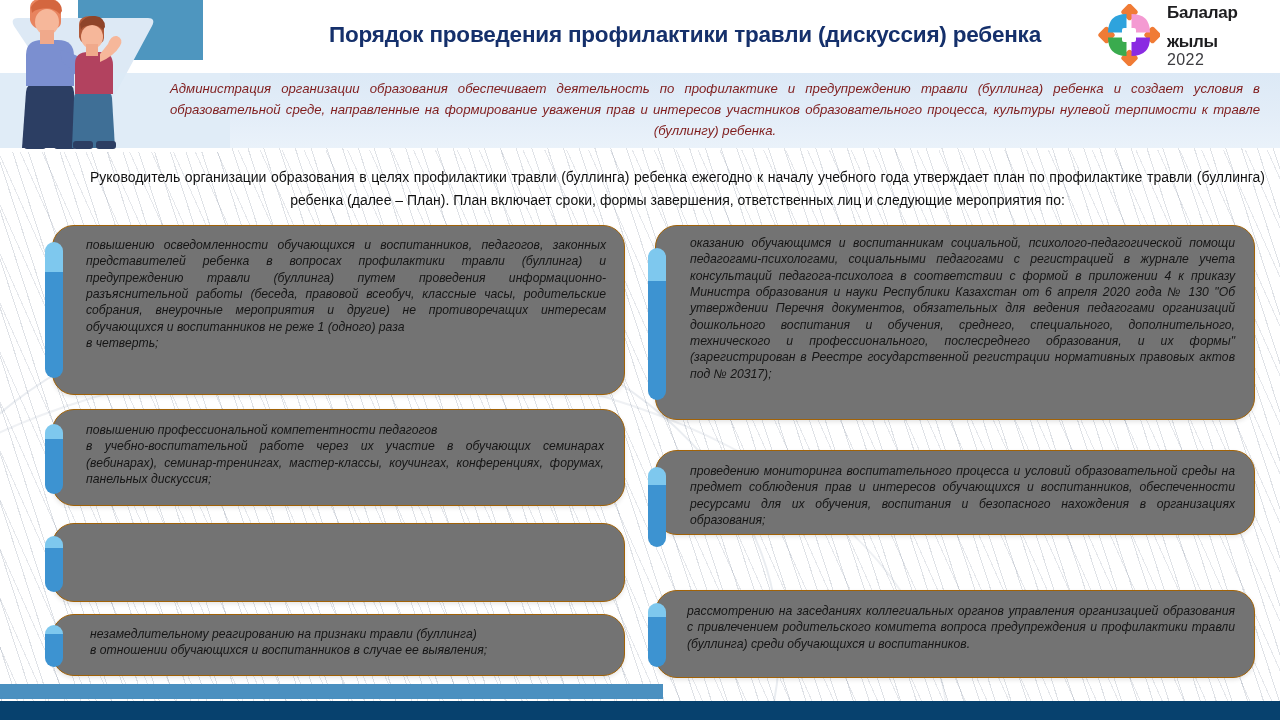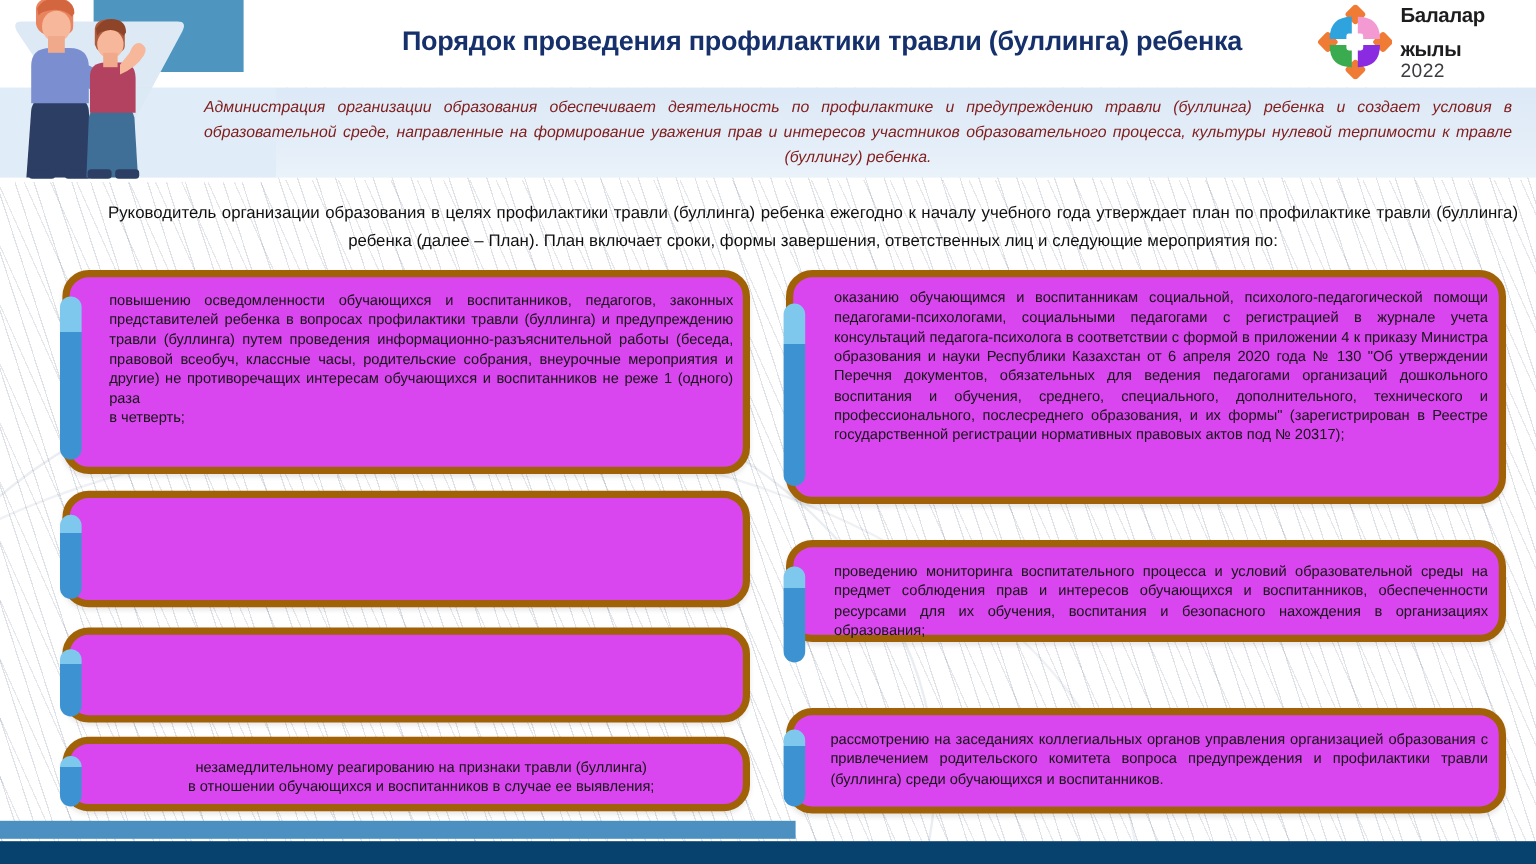--- a/index.html
+++ b/index.html
@@ -146,25 +146,26 @@
     color: #101010;
     line-height: 1.62;
     text-align: justify;
     text-align-last: center;
     z-index: 6;
   }
 
   
   .card {
     position: absolute;
-    background: #d946ef;
-    border: 6px solid #a16207;
+    background: #737373;
+    border: 1px solid #a16207;
     border-radius: 22px;
     box-shadow: 0 2px 4px rgba(0,0,0,0.10);
     z-index: 4;
+    font-style: italic;
   }
   .card-text {
     font-size: 12.2px;
     color: #151515;
     line-height: 1.34;
     text-align: justify;
     white-space: pre-line;
   }
   .accent {
     position: absolute;
@@ -182,21 +183,21 @@
 
   #card-l2 { left: 52px; top: 409px; width: 573px; height: 97px; }
   #card-l2 .card-text { position:absolute; left: 33px; top: 12px; width: 518px; }
   #card-l2 .accent { top: 14px; height: 70px; }
 
   #card-l3 { left: 52px; top: 523px; width: 573px; height: 79px; }
   #card-l3 .card-text { position:absolute; left: 37px; top: 12px; width: 512px; text-align:left; }
   #card-l3 .accent { top: 12px; height: 56px; }
 
   #card-l4 { left: 52px; top: 614px; width: 573px; height: 62px; }
-  #card-l4 .card-text { position:absolute; left: 37px; top: 11px; width: 512px; text-align:center; }
+  #card-l4 .card-text { position:absolute; left: 37px; top: 11px; width: 512px; text-align:left; }
   #card-l4 .accent { top: 10px; height: 42px; }
 
   
   #card-r1 { left: 655px; top: 225px; width: 600px; height: 195px; }
   #card-r1 .card-text { position:absolute; left: 34px; top: 9px; width: 545px; }
   #card-r1 .accent { top: 22px; height: 152px; }
 
   #card-r2 { left: 655px; top: 450px; width: 600px; height: 85px; }
   #card-r2 .card-text { position:absolute; left: 34px; top: 12px; width: 545px; }
   #card-r2 .accent { top: 16px; height: 80px; }
@@ -252,21 +253,21 @@
     <rect x="96" y="141" width="20" height="8" rx="3" fill="#2c3e63"></rect>
     <path d="M75 64 Q75 52 88 52 L100 52 Q113 52 113 65 L113 94 L75 94 Z" fill="#b2425f"></path>
     <path d="M79 25 Q79 16 91 16 Q104 16 104 27 L104 38 Q104 45 92 45 Q81 45 79 37 Z" fill="#b05a3a"></path>
     <ellipse cx="92" cy="37" rx="11" ry="12" fill="#f6b79a"></ellipse>
     <path d="M80 24 Q85 15 95 16 Q105 17 105 27 L103 30 Q97 23 86 26 Q82 27 81 30 Z" fill="#8e4429"></path>
     <rect x="86" y="44" width="12" height="12" fill="#f0a98b"></rect>
     <path d="M100 62 Q114 56 120 46 Q124 39 117 36 Q111 35 108 44 L100 54 Z" fill="#f6b79a"></path>
   </svg>
 </div>
 
-<div class="page-title">Порядок проведения профилактики травли (буллинга) ребенка</div>
+<div class="page-title">Порядок проведения профилактики травли (дискуссия) ребенка</div>
 
 <div class="logo-wrap">
   <span class="logo-mark">
     <svg width="62" height="62" viewBox="0 0 62 62" xmlns="http://www.w3.org/2000/svg">
       <rect x="25" y="1.5" width="13" height="13" rx="2.5" transform="rotate(45 31.5 8)" fill="#f07b35"></rect>
       <rect x="25" y="47.5" width="13" height="13" rx="2.5" transform="rotate(45 31.5 54)" fill="#f07b35"></rect>
       <rect x="2" y="24.5" width="13" height="13" rx="2.5" transform="rotate(45 8.5 31)" fill="#f07b35"></rect>
       <rect x="48" y="24.5" width="13" height="13" rx="2.5" transform="rotate(45 54.5 31)" fill="#f07b35"></rect>
       <path d="M28.5 10 L28.5 28.5 L10 28.5 Q10 10 28.5 10 Z" fill="#2ea3dd"></path>
       <path d="M33.5 10 Q52 10 52 28.5 L33.5 28.5 Z" fill="#f49ad2"></path>
@@ -288,20 +289,22 @@
 <div class="intro-text">Руководитель организации образования в целях профилактики травли (буллинга) ребенка ежегодно к началу учебного года утверждает план по профилактике травли (буллинга) ребенка (далее – План). План включает сроки, формы завершения, ответственных лиц и следующие мероприятия по:</div>
 
 <div class="card" id="card-l1">
   <span class="accent"></span>
   <div class="card-text">повышению осведомленности обучающихся и воспитанников, педагогов, законных представителей ребенка в вопросах профилактики травли (буллинга) и предупреждению травли (буллинга) путем проведения информационно-разъяснительной работы (беседа, правовой всеобуч, классные часы, родительские собрания, внеурочные мероприятия и другие) не противоречащих интересам обучающихся и воспитанников не реже 1 (одного) раза
 в четверть;</div>
 </div>
 
 <div class="card" id="card-l2">
   <span class="accent"></span>
+  <div class="card-text">повышению профессиональной компетентности педагогов
+в учебно-воспитательной работе через их участие в обучающих семинарах (вебинарах), семинар-тренингах, мастер-классы, коучингах, конференциях, форумах, панельных дискуссия;</div>
 </div>
 
 <div class="card" id="card-l3">
   <span class="accent"></span>
 </div>
 
 <div class="card" id="card-l4">
   <span class="accent"></span>
   <div class="card-text">незамедлительному реагированию на признаки травли (буллинга)
 в отношении обучающихся и воспитанников в случае ее выявления;</div>

